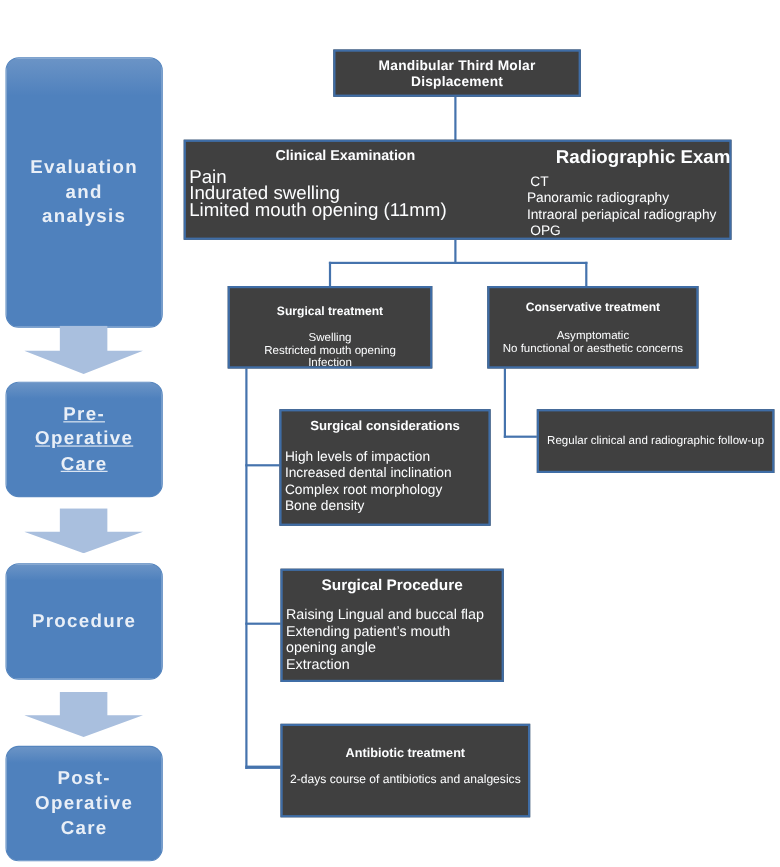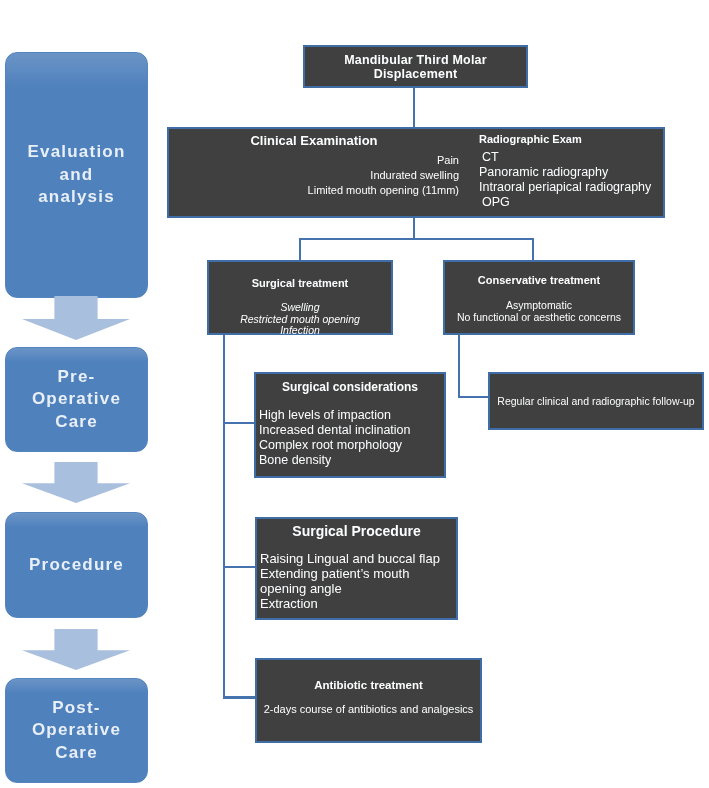--- a/index.html
+++ b/index.html
@@ -60,21 +60,21 @@
 <body>
 
 <div class="canvas">
 
   <div class="stage" style="top:5px; height:246px;margin-top:47px;">Evaluation
 and
 analysis</div>
 
   <div class="arrow-down" style="top:296px; height:44px;"></div>
 
-  <div class="stage" style="top:347px; height:105px;">Pre-
+  <div class="stage" style="top:347px; height:105px;text-decoration:underline;">Pre-
 Operative
 Care</div>
 
   <div class="arrow-down" style="top:462px; height:41px;"></div>
 
   <div class="stage" style="top:512px; height:106px;">Procedure</div>
 
   <div class="arrow-down" style="top:629px; height:41px;"></div>
 
   <div class="stage" style="top:678px; height:105px;">Post-
@@ -96,40 +96,40 @@
   <div class="line" style="left:458px; top:396px; width:30px; height:2px;"></div>
 
   <div class="node" style="left:303px; top:45px; width:225px; height:43px;
                            display:flex; align-items:center; justify-content:center;">
     <div class="node-h" style="font-size:12.5px; line-height:14px; letter-spacing:0.2px;">Mandibular Third Molar Displacement</div>
   </div>
 
   <div class="node" style="left:167px; top:127px; width:498px; height:91px;">
     <div style="position:absolute; left:0; top:4px; width:290px;">
       <div class="node-h" style="font-size:13px;">Clinical Examination</div>
-      <div class="items" style="font-size:11px; line-height:15px; margin-top:5px; padding-left:3px;text-align:right;">
+      <div class="items" style="font-size:17px; line-height:15px; margin-top:5px; padding-left:3px;">
         <div>Pain</div>
         <div>Indurated swelling</div>
         <div>Limited mouth opening (11mm)</div>
       </div>
     </div>
     <div style="position:absolute; left:310px; top:4px; width:185px;">
-      <div class="node-h" style="font-size:11px; text-align:left;">Radiographic Exam</div>
+      <div class="node-h" style="font-size:17px; text-align:right;">Radiographic Exam</div>
       <div class="items" style="font-size:12.5px; line-height:15px; margin-top:5px;">
         <div style="padding-left:3px;">CT</div>
         <div>Panoramic radiography</div>
         <div>Intraoral periapical radiography</div>
         <div style="padding-left:3px;">OPG</div>
       </div>
     </div>
   </div>
 
   <div class="node" style="left:207px; top:260px; width:186px; height:75px; padding-top:15px;">
     <div class="node-h" style="font-size:11px;">Surgical treatment</div>
-    <div class="items" style="font-size:10.5px; line-height:11.5px; margin-top:13px; text-align:center;font-style:italic;">
+    <div class="items" style="font-size:10.5px; line-height:11.5px; margin-top:13px; text-align:center;">
       <div>Swelling</div>
       <div>Restricted mouth opening</div>
       <div>Infection</div>
     </div>
   </div>
 
   <div class="node" style="left:443px; top:260px; width:192px; height:75px; padding-top:12px;">
     <div class="node-h" style="font-size:11px;">Conservative treatment</div>
     <div class="items" style="font-size:10.5px; line-height:11.5px; margin-top:14px; text-align:center;">
       <div>Asymptomatic</div>

